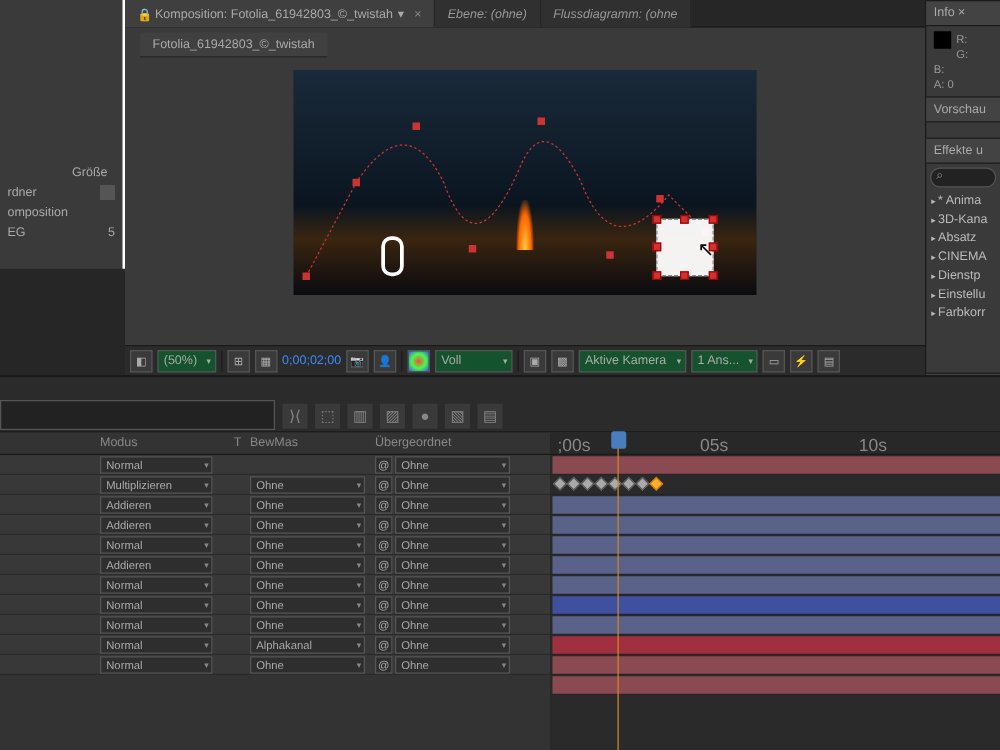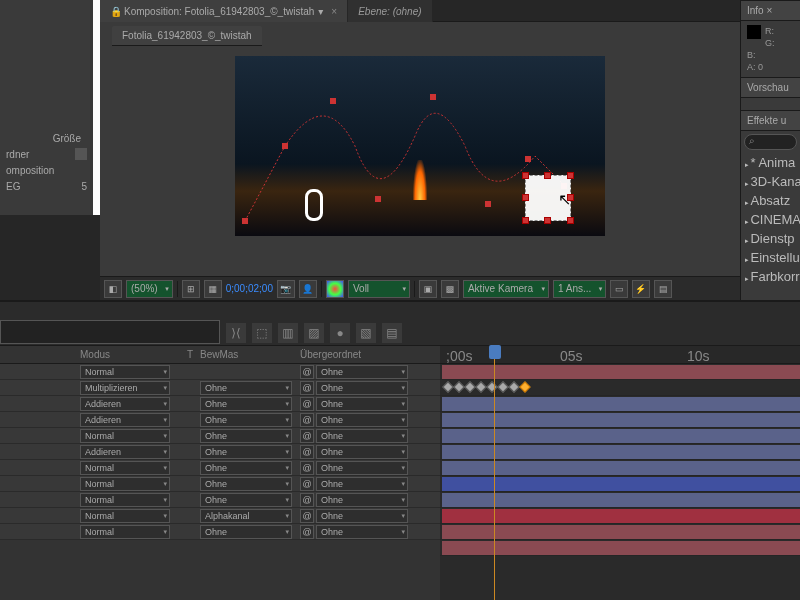--- a/index.html
+++ b/index.html
@@ -1,18 +1,18 @@
 <!DOCTYPE html>
 <html><head>
 <meta charset="utf-8">
 <style>
   * { box-sizing: border-box; margin: 0; padding: 0; font-family: Arial, sans-serif; }
   body { background: #262626; color: #aaa; font-size: 10px; overflow: hidden; width: 800px; height: 600px; position: relative; }
   
-  .left-panel { position: absolute; left: 0; top: 0; width: 100px; height: 215px; background: #3a3a3a; border-right: 7px solid #ffffff; }
+  .left-panel { position: absolute; left: 0; top: 0; width: 100px; height: 215px; background: #3a3a3a; border-right: 2px solid #ffffff; }
   .left-panel .row { padding: 2px 6px; display: flex; justify-content: space-between; align-items: center; height: 16px; }
   .left-panel .label-right { text-align: right; padding-right: 6px; }
   .small-icon { width: 12px; height: 12px; background: #555; display: inline-block; }
   
   .comp-panel { position: absolute; left: 100px; top: 0; width: 640px; height: 300px; background: #3a3a3a; }
   .tab-strip { height: 22px; background: #262626; display: flex; gap: 0; border-bottom: 1px solid #1a1a1a; }
   .tab { padding: 4px 10px; background: #3f3f3f; border-right: 1px solid #262626; display: flex; align-items: center; gap: 4px; height: 22px; }
   .tab.inactive { background: #303030; color: #999; font-style: italic; }
   .tab .close { margin-left: 4px; color: #888; cursor: pointer; }
   .lock-icon { width: 10px; height: 10px; display: inline-block; }
@@ -44,21 +44,21 @@
   .tb-btn { width: 18px; height: 18px; background: #3a3a3a; border: 1px solid #555; display: inline-flex; align-items: center; justify-content: center; color: #aaa; font-size: 9px; }
   .tb-dd { height: 18px; background: #14532d; border: 1px solid #555; padding: 0 14px 0 4px; display: inline-flex; align-items: center; position: relative; min-width: 42px; }
   .tb-dd::after { content: '▾'; position: absolute; right: 3px; font-size: 7px; }
   .tb-text { color: #3a8cff; }
   .tb-sep { width: 1px; height: 16px; background: #1a1a1a; }
   
   .right-panels { position: absolute; left: 740px; top: 0; width: 60px; height: 600px; background: #3a3a3a; border-left: 1px solid #1a1a1a; }
   .panel-head { background: #434343; padding: 4px 6px; border-bottom: 1px solid #1a1a1a; border-top: 1px solid #1a1a1a; font-size: 10px; }
   .info-body { padding: 4px 6px; font-size: 9px; line-height: 12px; color: #999; }
   .info-sw { width: 14px; height: 14px; background: #000; float: left; margin-right: 4px; }
-  .eff-item { padding: 2px 4px; font-size: 13px; color: #bbb; white-space: nowrap; overflow: hidden; }
+  .eff-item { padding: 2px 4px; font-size: 10px; color: #bbb; white-space: nowrap; overflow: hidden; }
   .eff-item::before { content: '▸ '; font-size: 7px; }
   .search-box { background: #222; border: 1px solid #555; height: 16px; margin: 3px; border-radius: 8px; padding-left: 16px; position: relative; }
   .search-box::before { content: '⌕'; position: absolute; left: 4px; color: #888; }
   .para-btns { display: flex; gap: 2px; padding: 4px; }
   .para-btn { width: 18px; height: 16px; background: #333; border: 1px solid #555; }
   .num-input { color: #3a8cff; text-decoration: underline; }
   
   .timeline { position: absolute; left: 0; top: 300px; width: 800px; height: 300px; background: #303030; border-top: 2px solid #1a1a1a; }
   .tl-top { height: 44px; background: #2b2b2b; border-bottom: 1px solid #1a1a1a; display: flex; }
   .tl-search-area { width: 220px; height: 24px; margin-top: 18px; background: #222; border: 1px solid #555; }
@@ -128,20 +128,23 @@
 <div class="comp-panel">
   <div class="tab-strip">
     <div class="tab">
       <span class="lock-icon">🔒</span>
       <span><span>Komposition:</span> <span>Fotolia_61942803_©_twistah</span></span>
       <span>▾</span>
       <span class="close">×</span>
     </div>
     <div class="tab inactive">
         <span>Ebene: (ohne)</span>
+      </div>
+    <div class="tab inactive">
+        <span>Flussdiagramm: (ohne</span>
       </div>
   </div>
   <div class="sub-tab"><span>Fotolia_61942803_©_twistah</span></div>
 
   <div class="viewer">
     <div class="viewer-img">
       <div class="fire"></div>
     </div>
     <svg class="curve" viewBox="0 0 370 180">
       <path d="M 10 165 L 50 90 Q 90 30 120 90 Q 145 160 180 80 Q 200 30 230 90 Q 255 155 300 100 L 330 130" stroke="#c33" fill="none" stroke-dasharray="2 2"></path>

